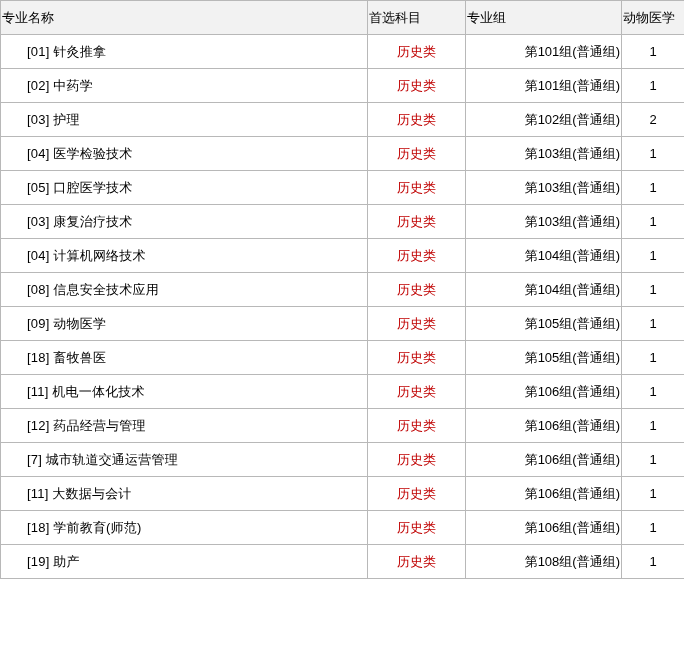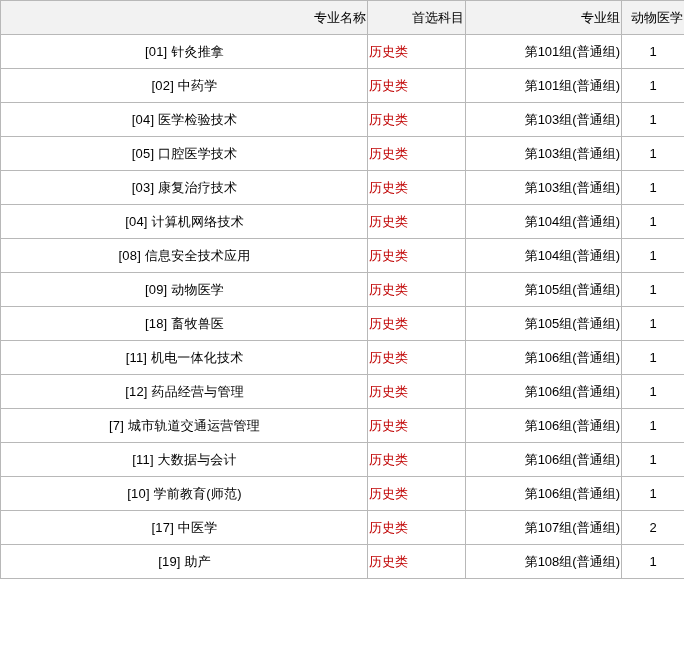--- a/index.html
+++ b/index.html
@@ -20,38 +20,39 @@
   table.major-table th,
   table.major-table td {
     border: 1px solid #b8b8b8;
     font-size: 13px;
     font-weight: normal;
     height: 34px;
     box-sizing: border-box;
   }
   thead th {
     background: #f2f2f2;
-    text-align: right;
+    text-align: left;
     font-weight: bold;
     font-size: 13.5px;
     color: #000;
     height: 31px;
   }
   col.c-name   { width: 367px; }
   col.c-subj   { width: 98px; }
   col.c-group  { width: 156px; }
   col.c-plan   { width: 63px; }
 
   td.name {
-    text-align: center;
-    padding-left: 2px;
+    text-align: left;
+    padding-left: 26px;
     font-size: 13px;
     letter-spacing: 0.2px;
   }
   td.subject {
+    text-align: center;
     color: #c00000;
     font-weight: bold;
     font-size: 13px;
     margin-top: 38px;
   }
   td.group {
     text-align: right;
     font-size: 12.5px;
   }
   td.plan {
@@ -82,20 +83,26 @@
         <td class="name">[01] 针灸推拿</td>
         <td class="subject">历史类</td>
         <td class="group">第101组(普通组)</td>
         <td class="plan">1</td>
       </tr>
       <tr>
         <td class="name">[02] 中药学</td>
         <td class="subject">历史类</td>
         <td class="group">第101组(普通组)</td>
         <td class="plan">1</td>
+      </tr>
+      <tr>
+        <td class="name">[03] 护理</td>
+        <td class="subject">历史类</td>
+        <td class="group">第102组(普通组)</td>
+        <td class="plan">2</td>
       </tr>
       <tr>
         <td class="name">[04] 医学检验技术</td>
         <td class="subject">历史类</td>
         <td class="group">第103组(普通组)</td>
         <td class="plan">1</td>
       </tr>
       <tr>
         <td class="name">[05] 口腔医学技术</td>
         <td class="subject">历史类</td>
@@ -150,30 +157,24 @@
         <td class="group">第106组(普通组)</td>
         <td class="plan">1</td>
       </tr>
       <tr>
         <td class="name">[11] 大数据与会计</td>
         <td class="subject">历史类</td>
         <td class="group">第106组(普通组)</td>
         <td class="plan">1</td>
       </tr>
       <tr>
-        <td class="name">[10] 学前教育(师范)</td>
+        <td class="name">[18] 学前教育(师范)</td>
         <td class="subject">历史类</td>
         <td class="group">第106组(普通组)</td>
         <td class="plan">1</td>
-      </tr>
-      <tr>
-        <td class="name">[17] 中医学</td>
-        <td class="subject">历史类</td>
-        <td class="group">第107组(普通组)</td>
-        <td class="plan">2</td>
       </tr>
       <tr>
         <td class="name">[19] 助产</td>
         <td class="subject">历史类</td>
         <td class="group">第108组(普通组)</td>
         <td class="plan">1</td>
       </tr>
     </tbody>
 </table>
 

